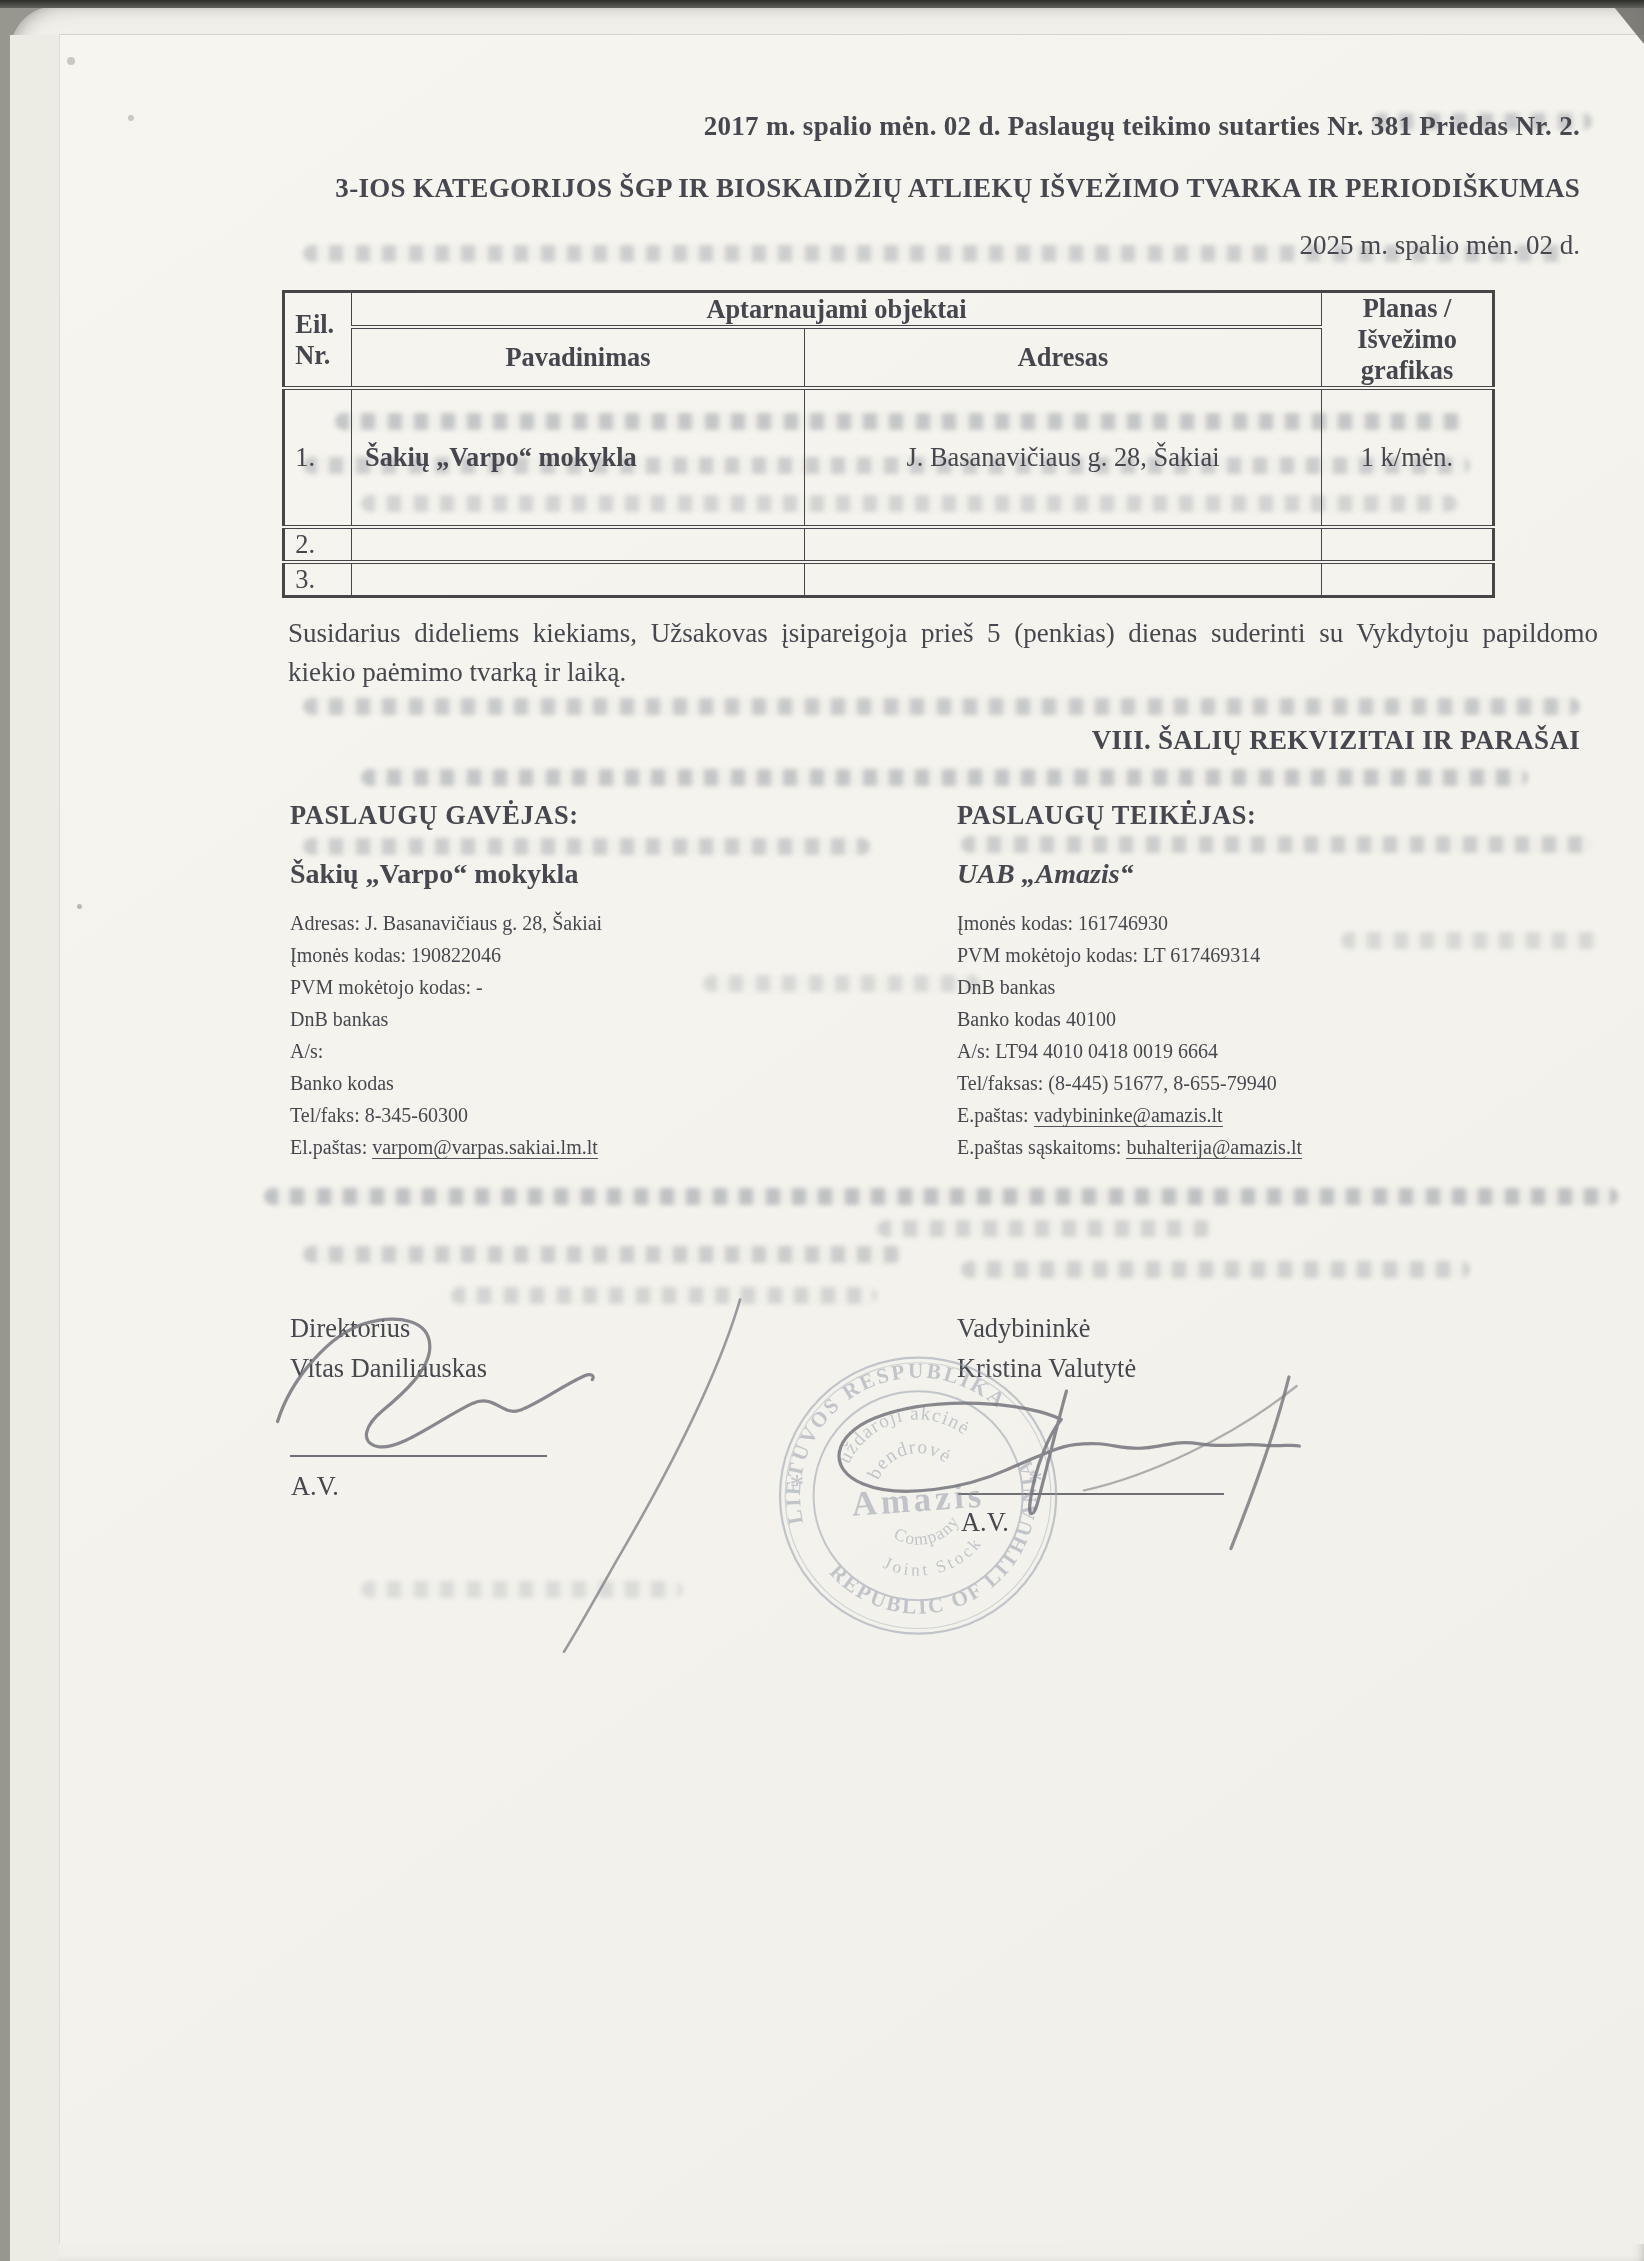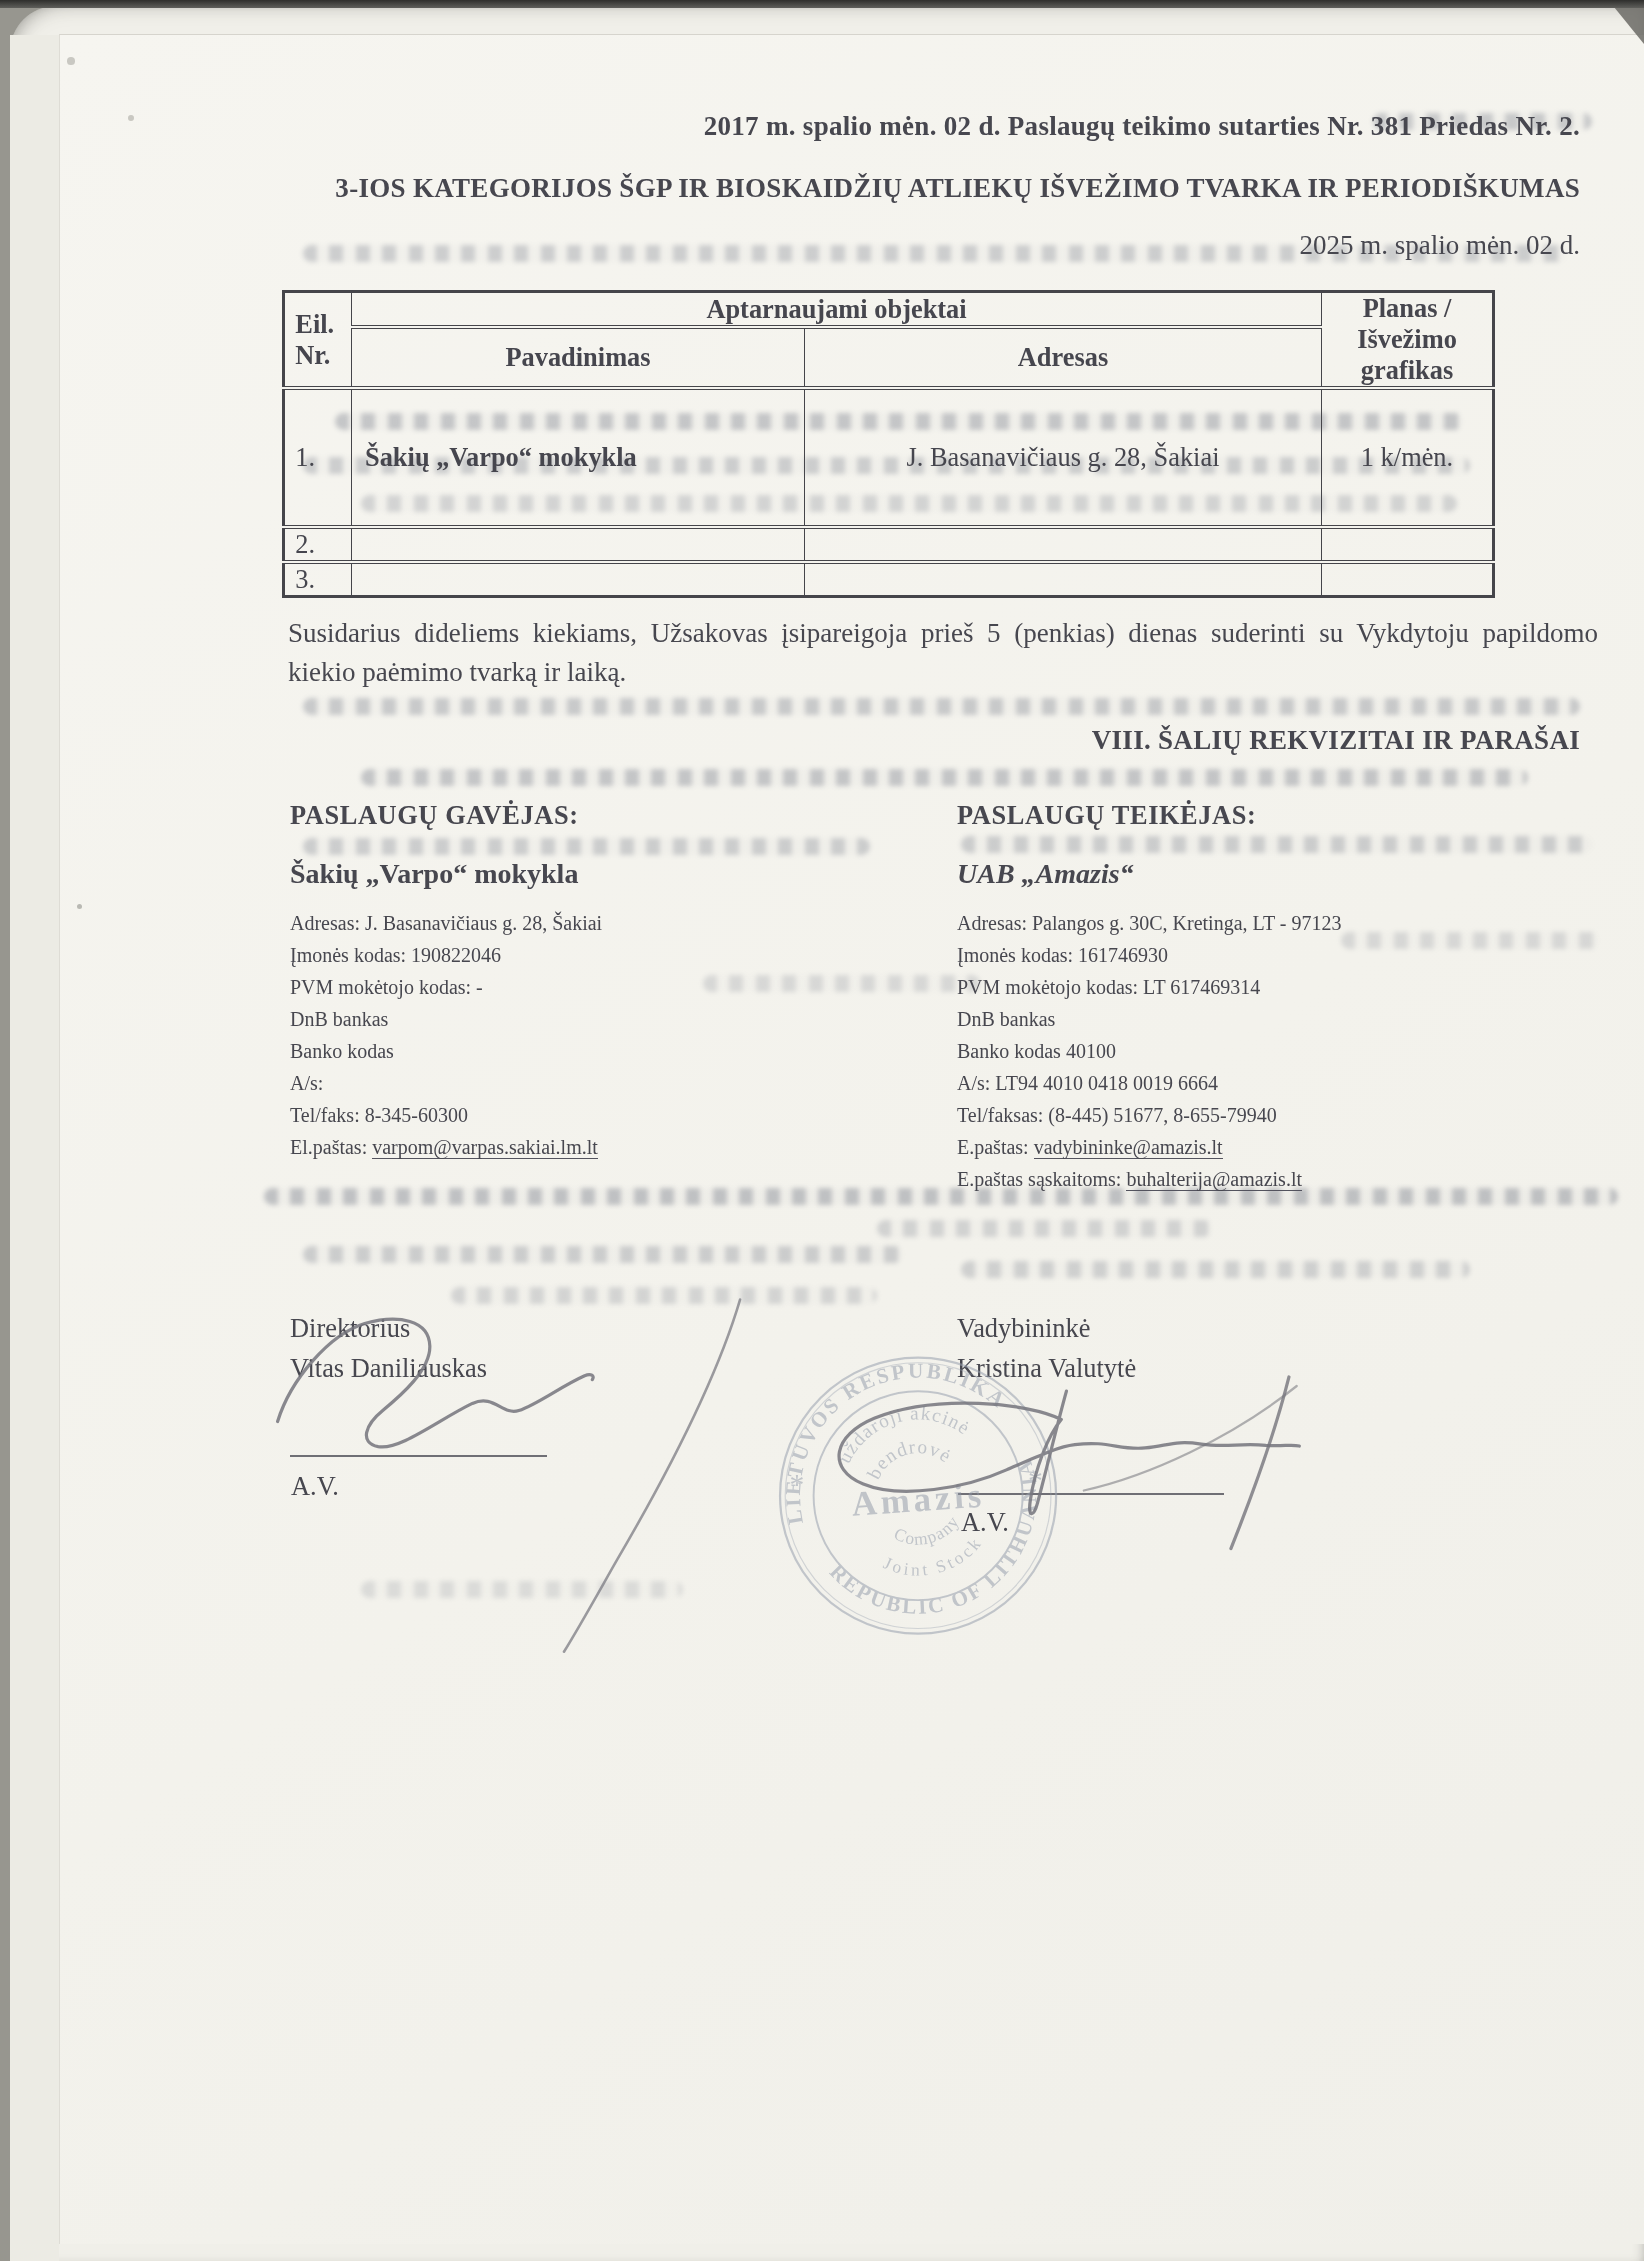--- a/index.html
+++ b/index.html
@@ -130,30 +130,29 @@
 
 <div class="center-col section-heading" style="top:725px;">VIII. ŠALIŲ REKVIZITAI IR PARAŠAI</div>
 
 <div class="party-label" style="left:290px;">PASLAUGŲ GAVĖJAS:</div>
 <div class="company-name" style="left:290px;">Šakių „Varpo“ mokykla</div>
 <div class="details" style="left:290px;width:651px;">
   <div>Adresas: J. Basanavičiaus g. 28, Šakiai</div>
   <div>Įmonės kodas: 190822046</div>
   <div>PVM mokėtojo kodas: -</div>
   <div>DnB bankas</div>
+  <div>A/s:</div>
   <div>Banko kodas</div>
-  <div>A/s:</div>
   <div>Tel/faks: 8-345-60300</div>
   <div><span>El.paštas: </span><span class="u">varpom@varpas.sakiai.lm.lt</span></div>
 </div>
 
 <div class="party-label" style="left:957px;">PASLAUGŲ TEIKĖJAS:</div>
 <div class="company-name" style="left:957px;font-style:italic;">UAB „Amazis“</div>
 <div class="details" style="left:957px;width:677px;">
-  <div>Adresas: Palangos g. 30C, Kretinga, LT - 97123</div>
   <div>Įmonės kodas: 161746930</div>
   <div>PVM mokėtojo kodas: LT 617469314</div>
   <div>DnB bankas</div>
   <div>Banko kodas 40100</div>
   <div>A/s: LT94 4010 0418 0019 6664</div>
   <div>Tel/faksas: (8-445) 51677, 8-655-79940</div>
   <div><span>E.paštas: </span><span class="u">vadybininke@amazis.lt</span></div>
   <div><span>E.paštas sąskaitoms: </span><span class="u">buhalterija@amazis.lt</span></div>
 </div>
 

